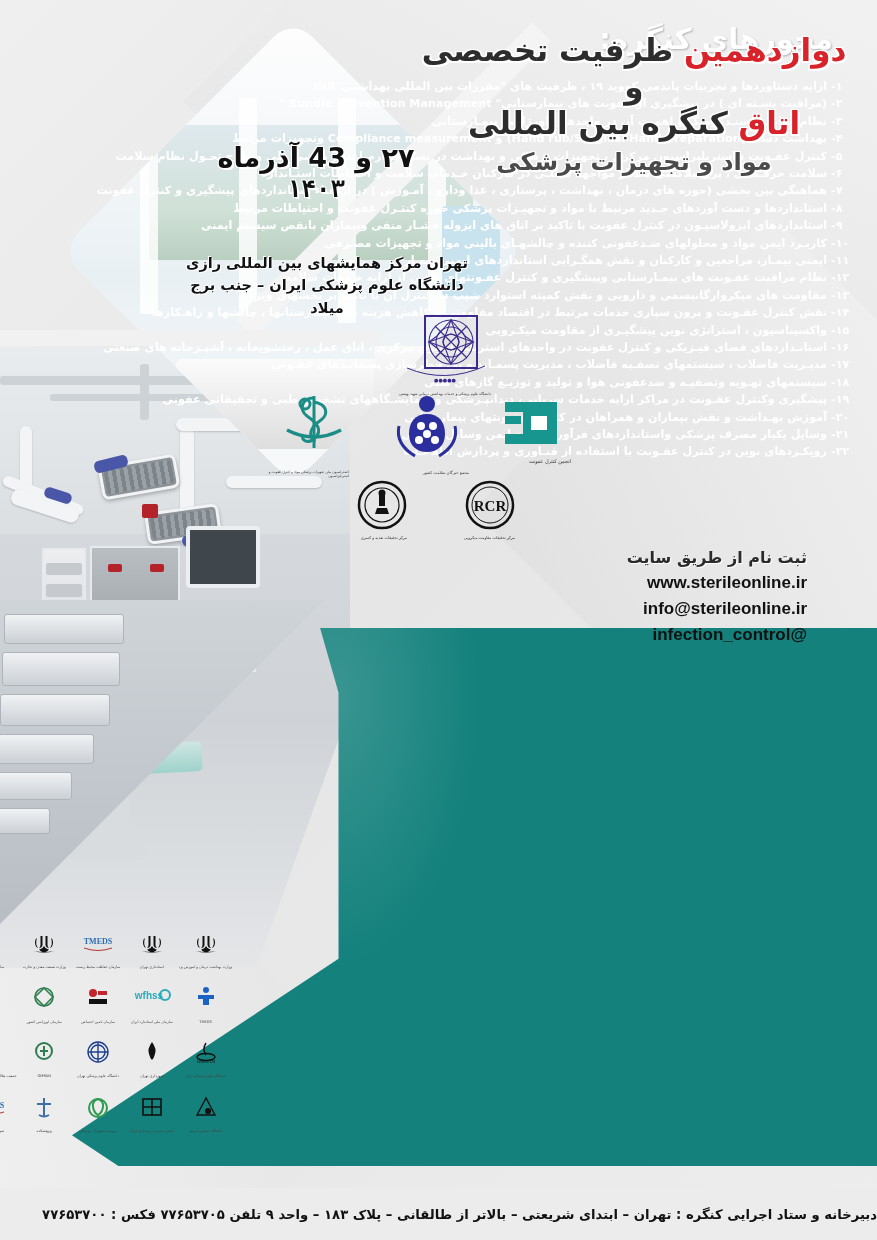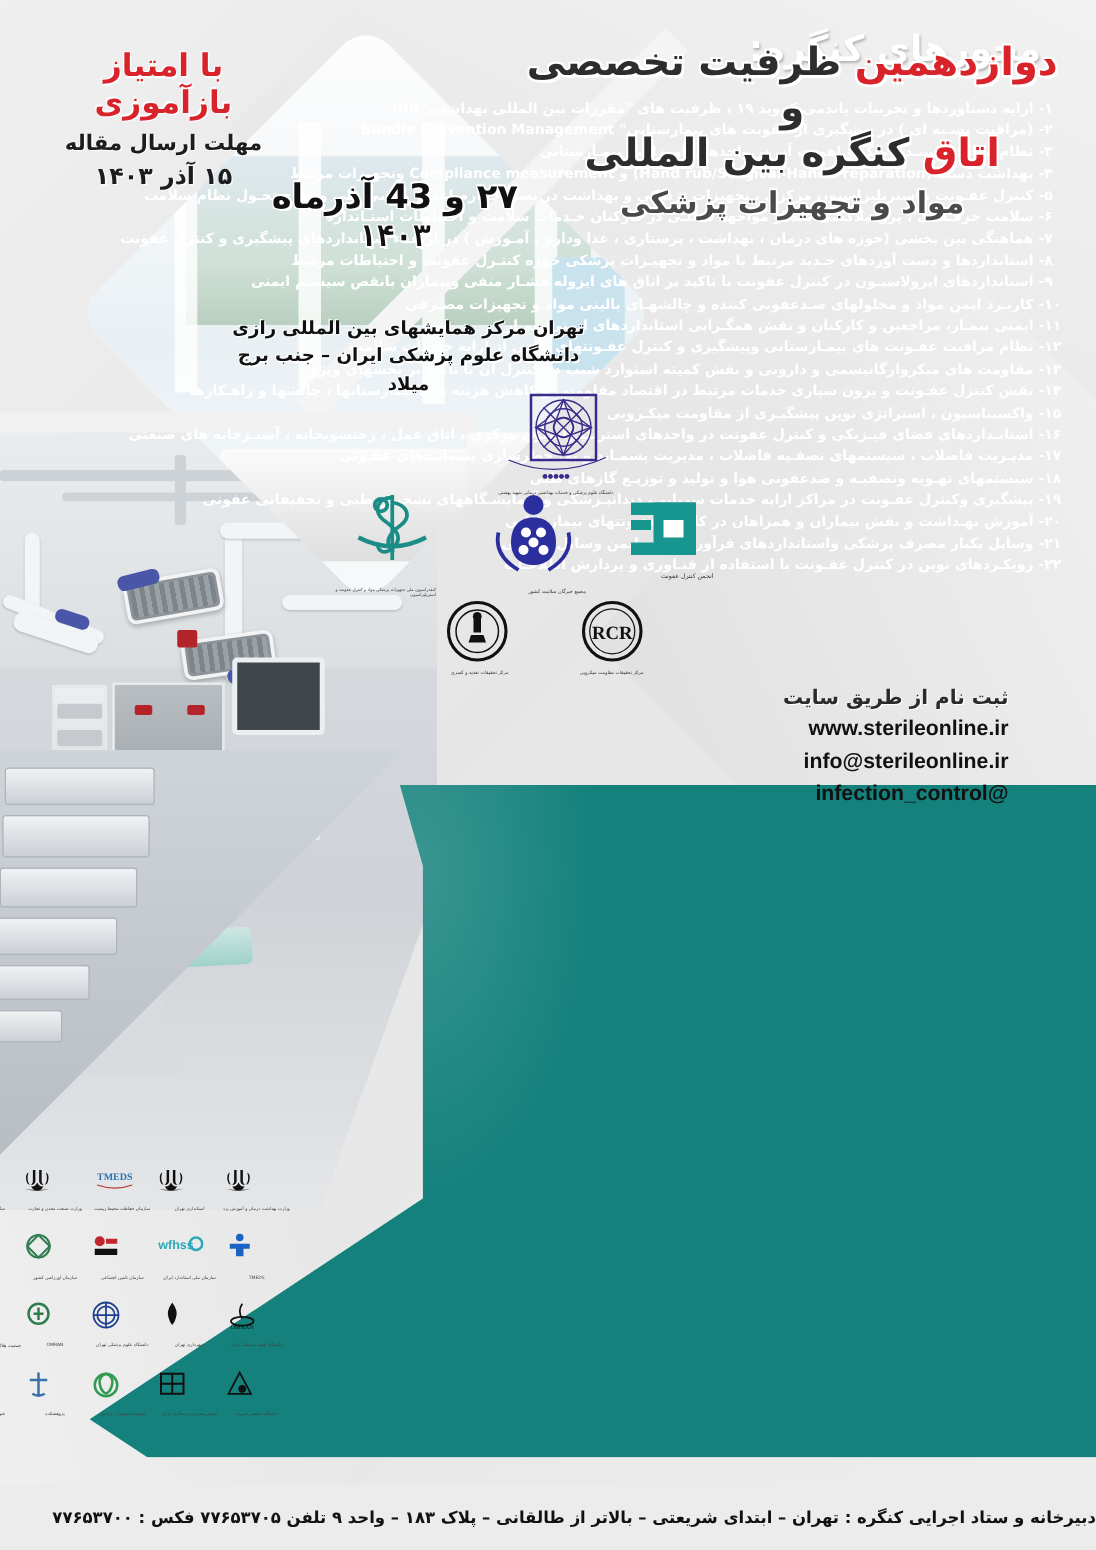--- a/index.html
+++ b/index.html
@@ -274,21 +274,21 @@
   
   #sponsors {
     position: absolute; top: 918px; right: 645px; width: 268px; height: 272px;
     z-index: 7;
     display: grid;
     grid-template-columns: repeat(5, 1fr);
     grid-template-rows: repeat(5, 1fr);
     gap: 1px;
   }
   .sp {
-    display: flex; align-items: center; justify-content: flex-end;
+    display: flex; align-items: center; justify-content: center;
     position: relative;
   }
   .sp .cap {
     position: absolute; bottom: 2px; left: 0; right: 0;
     font-size: 3.6px; color: #444; text-align: center; line-height: 1.2;
     white-space: nowrap; overflow: hidden;
   }
 
   
   #footer {
@@ -364,25 +364,20 @@
       <div class="win" style="left:80%;top:18%;width:4%;height:46%;"></div>
       <div class="bed"></div>
       <div class="cab"></div>
       <div class="tealpatch"></div>
     </div>
   </div>
 
   <div class="stroke" style="top:-30px;left:380px;width:26px;height:420px;transform:rotate(45deg);"></div>
   <div class="stroke" style="top:330px;left:-40px;width:420px;height:16px;transform:rotate(0deg);background:#f1f1f1;"></div>
 
-  <div id="badge">
-    <div class="accred">با امتیاز بازآموزی</div>
-    <div class="deadline-label">مهلت ارسال مقاله</div>
-    <div class="deadline-date">۱۵ آذر ۱۴۰۳</div>
-  </div>
 
   <div id="title">
     <div class="l1">
       <span class="ord">دوازدهمین</span>
       <span>ظرفیت تخصصی و</span>
     </div>
     <div class="l2">
       <span class="ord">اتاق</span>
       <span>کنگره بین المللی</span>
     </div>

